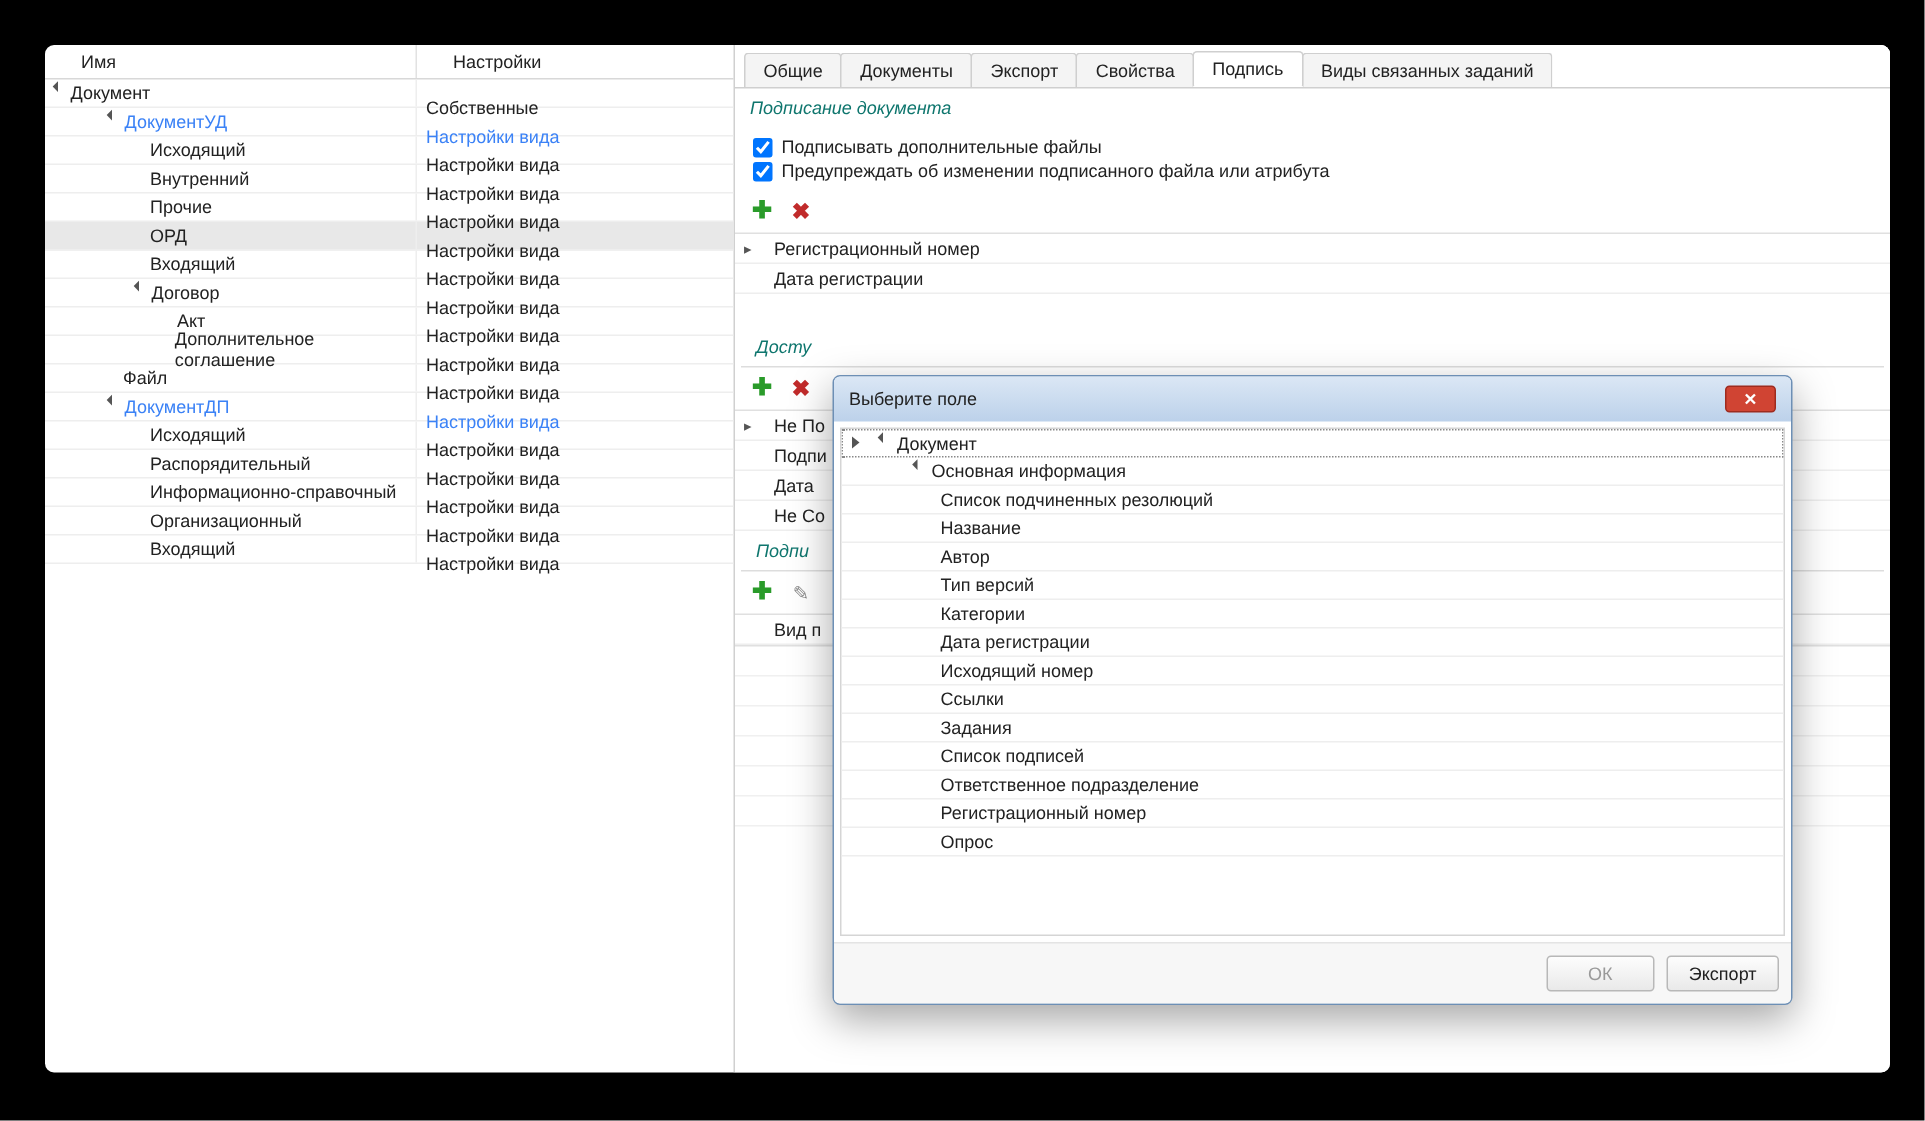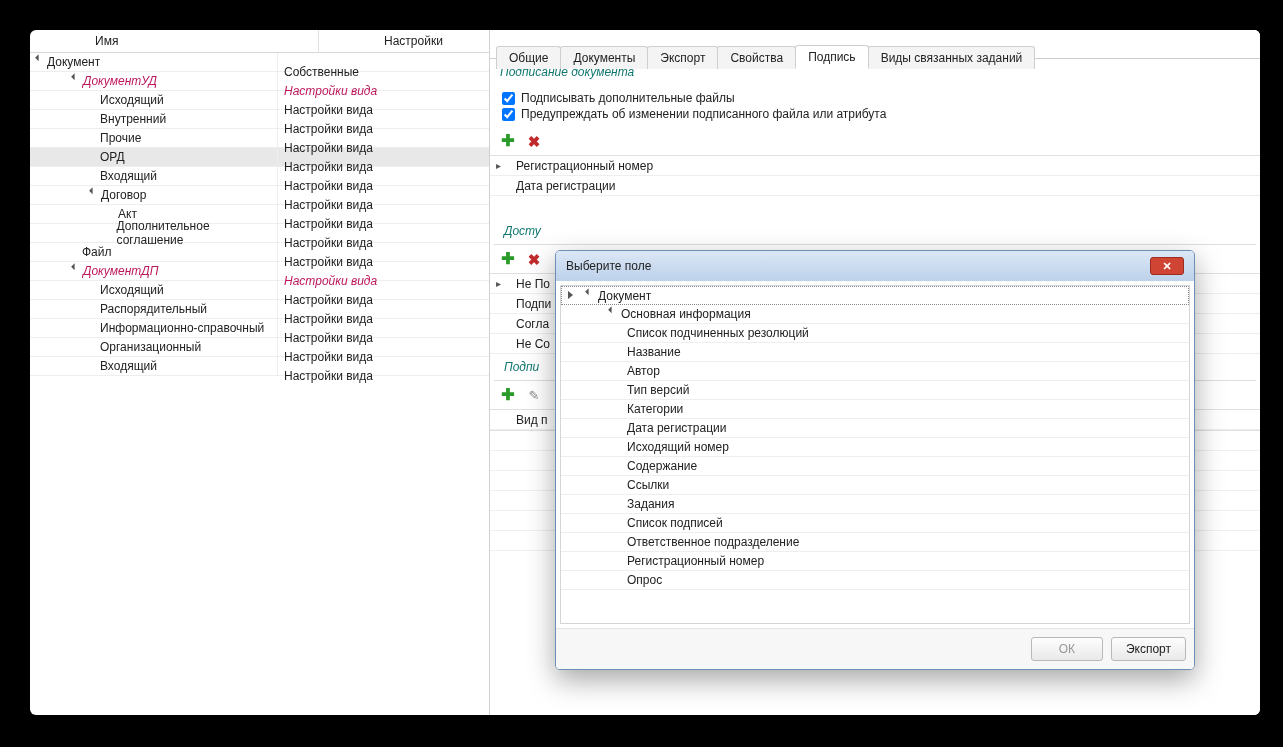--- a/index.html
+++ b/index.html
@@ -28,21 +28,20 @@
     display: flex;
     flex-direction: column;
   }
   .tree-header {
     display: flex;
     border-bottom: 1px solid #d8d8d8;
   }
   .tree-header .col {
     padding: 4px 24px;
     font-weight: 400;
-    margin-left: 41px;
   }
   .tree-header .col-name { width: 248px; border-right:1px solid #e2e2e2; }
   .tree-header .col-set { flex:1; }
   .tree-body { flex:1; overflow:auto; }
   .tree-row {
     display:flex;
     align-items:center;
     border-bottom:1px solid #eee;
     height: 19px;
   }
@@ -52,21 +51,21 @@
     align-items:center;
     border-right:1px solid #eee;
     padding-left:4px;
     height:100%;
   }
   .tree-row .cell-set {
     flex:1;
     padding-left:6px;
     margin-top:20px;
   }
-  .tree-row.muted { color:#be185d;font-style:italic; }
+  .tree-row.muted { color:#3b82f6; }
   .tree-row.selected { background:#e8e8e8; }
   .tri {
     width:10px; height:10px; display:inline-block; margin-right:3px;
   }
   .tri.open::before{
     content:""; display:block;
     border-left:5px solid #555; border-top:5px solid transparent;
     transform: rotate(45deg) translate(1px,-1px);
   }
   .tri.closed::before{
@@ -86,21 +85,21 @@
     border-bottom:1px solid #cfcfcf;
     background:#fff;
   }
   .tab {
     padding:4px 12px;
     border:1px solid #cfcfcf;
     border-bottom:none;
     background:#f4f4f4;
     margin-right:-1px;
     position:relative;
-    top:11px;
+    top:0;
     border-radius:3px 3px 0 0;
     cursor:default;
   }
   .tab.active { background:#fff; z-index:2; border-bottom:1px solid #fff; }
 
   .section-title {
     padding:6px 10px;
     color:#0f766e;
     font-style:italic;
   }
@@ -410,21 +409,21 @@
         <div class="grid-row">
           <span class="marker">▸</span>
           <span class="txt">Не По</span>
         </div>
         <div class="grid-row">
           <span class="marker"></span>
           <span class="txt">Подпи</span>
         </div>
         <div class="grid-row">
           <span class="marker"></span>
-          <span class="txt">Согла</span>
+          <span class="txt">Дата</span>
         </div>
         <div class="grid-row">
           <span class="marker"></span>
           <span class="txt">Не Со</span>
         </div>
       </div>
 
     <div class="section-title underline">Подпи</div>
     <div class="toolbar">
       <div class="icon-btn">
@@ -493,24 +492,20 @@
           <div class="dlg-row">
             <span style="display: inline-block; width: 60px;"></span>
             <span>Дата регистрации</span>
           </div>
           <div class="dlg-row">
             <span style="display: inline-block; width: 60px;"></span>
             <span>Исходящий номер</span>
           </div>
           <div class="dlg-row">
             <span style="display: inline-block; width: 60px;"></span>
-            <span>Содержание</span>
-          </div>
-          <div class="dlg-row">
-            <span style="display: inline-block; width: 60px;"></span>
             <span>Ссылки</span>
           </div>
           <div class="dlg-row">
             <span style="display: inline-block; width: 60px;"></span>
             <span>Задания</span>
           </div>
           <div class="dlg-row">
             <span style="display: inline-block; width: 60px;"></span>
             <span>Список подписей</span>
           </div>

